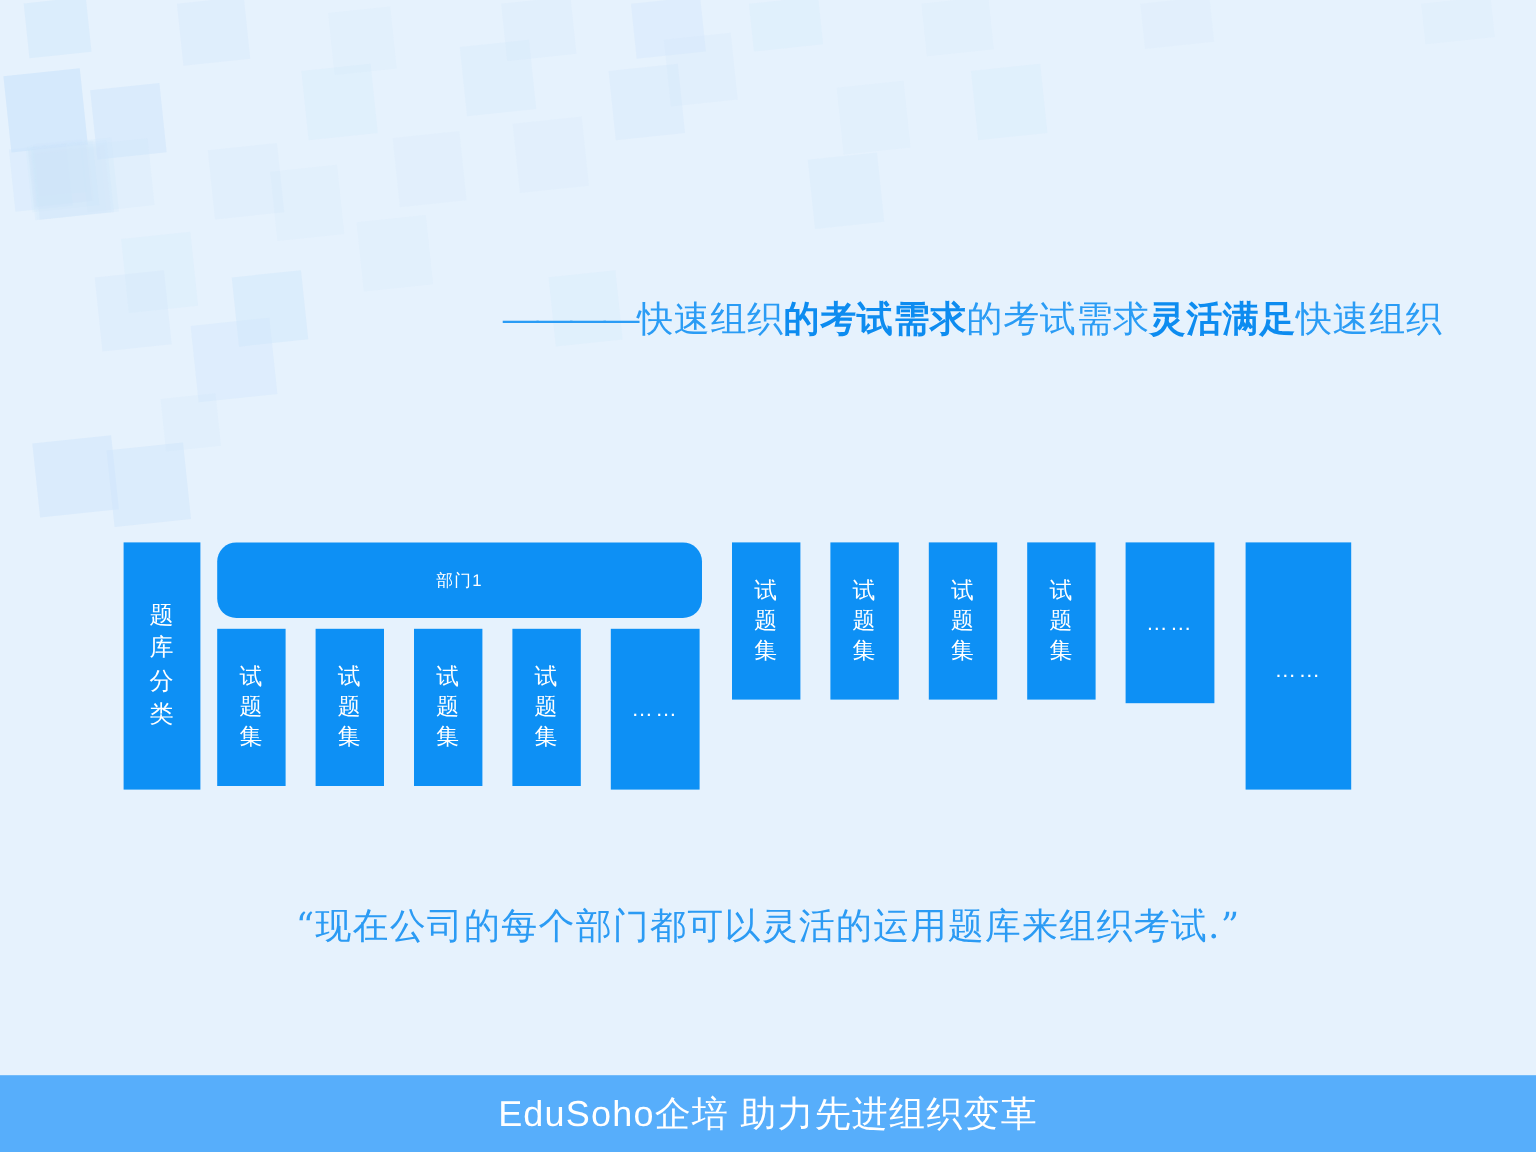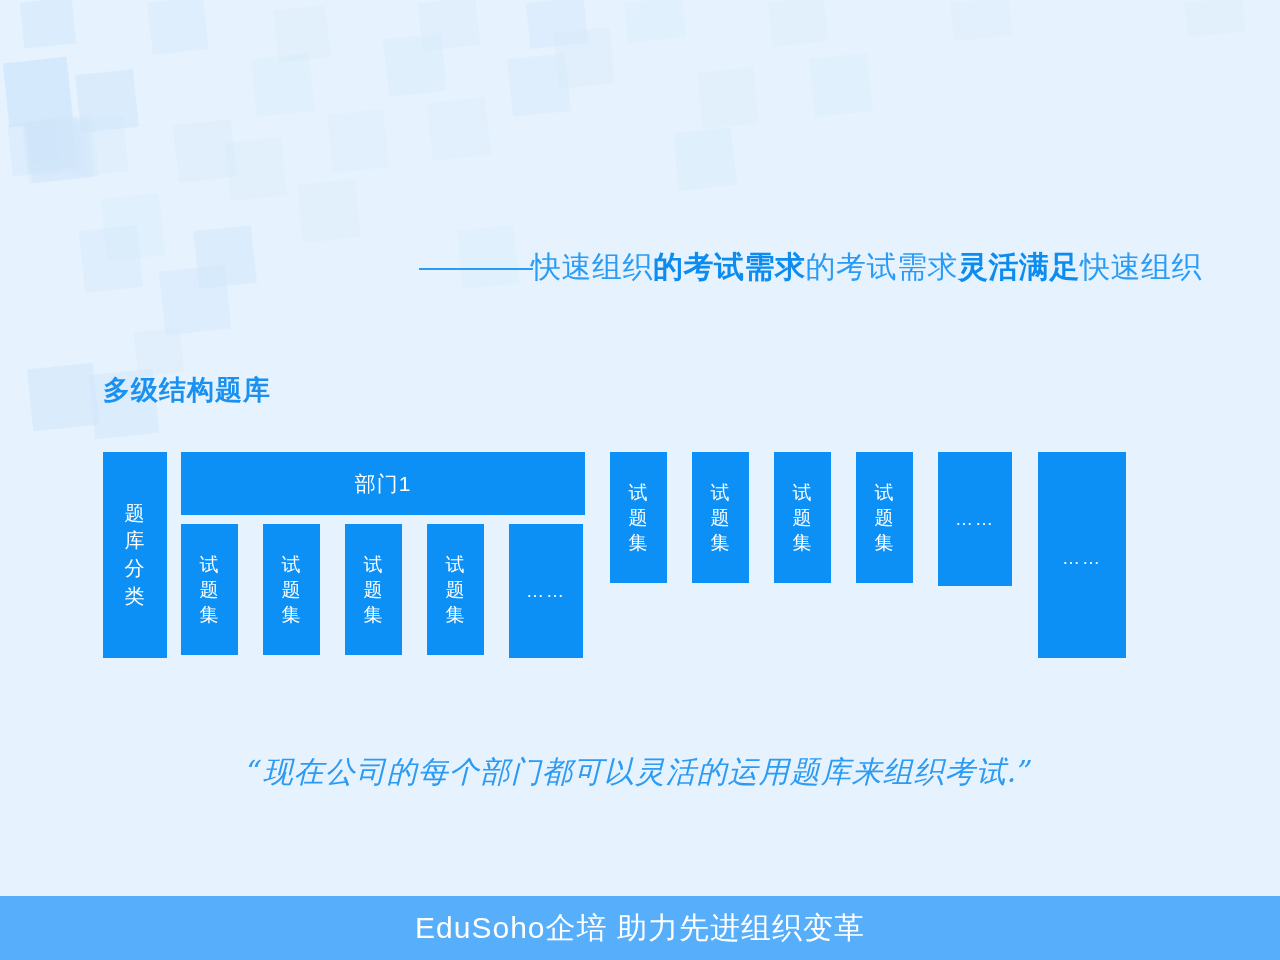--- a/index.html
+++ b/index.html
@@ -142,23 +142,24 @@
     flex: 0 0 auto;
   }
   .dept-1 { width: 404px; margin-right: 25px; }
   .dept-2 { width: 404px; margin-right: 24px; }
 
   .dept-header {
     height: 66px;
     display: flex;
     align-items: center;
     justify-content: center;
-    font-size: 21px;
+    font-size: 14px;
     letter-spacing: 1px;
     margin-bottom: 9px;
+    border-radius: 16px;
   }
 
   .dept-children {
     flex: 1 1 auto;
     display: flex;
     align-items: flex-start;
     gap: 0;
   }
 
   .qbank {
@@ -207,21 +208,20 @@
   .quote {
     position: absolute;
     left: 0;
     top: 752px;
     width: 1280px;
     text-align: center;
     z-index: 2;
     font-size: 30px;
     color: #2b9bf4;
     font-family: "DejaVu Serif", "Liberation Serif", serif;
-    font-style: italic;
     letter-spacing: 1px;
     white-space: nowrap;
   }
 
   
   .footer {
     position: absolute;
     left: 0;
     bottom: 0;
     width: 1280px;
@@ -296,21 +296,20 @@
     <div class="bg-sq" style="left:1186px;top:0px;width:58px;height:34px;opacity:.16;"></div>
 
     <div class="bg-sq" style="left:136px;top:330px;width:46px;height:44px;opacity:.20;"></div>
   </div>
 
 
   <div class="subtitle">
     <span class="dash">————</span><span>快速组织</span><b>的考试需求</b><span>的考试需求</span><b>灵活满足</b><span>快速组织</span>
   </div>
 
-  <div class="section-heading">多级结构题库</div>
 
   <div class="diagram">
 
     <div class="box cat-col">
       <span class="ch">题</span>
       <span class="ch">库</span>
       <span class="ch">分</span>
       <span class="ch">类</span>
     </div>
 

